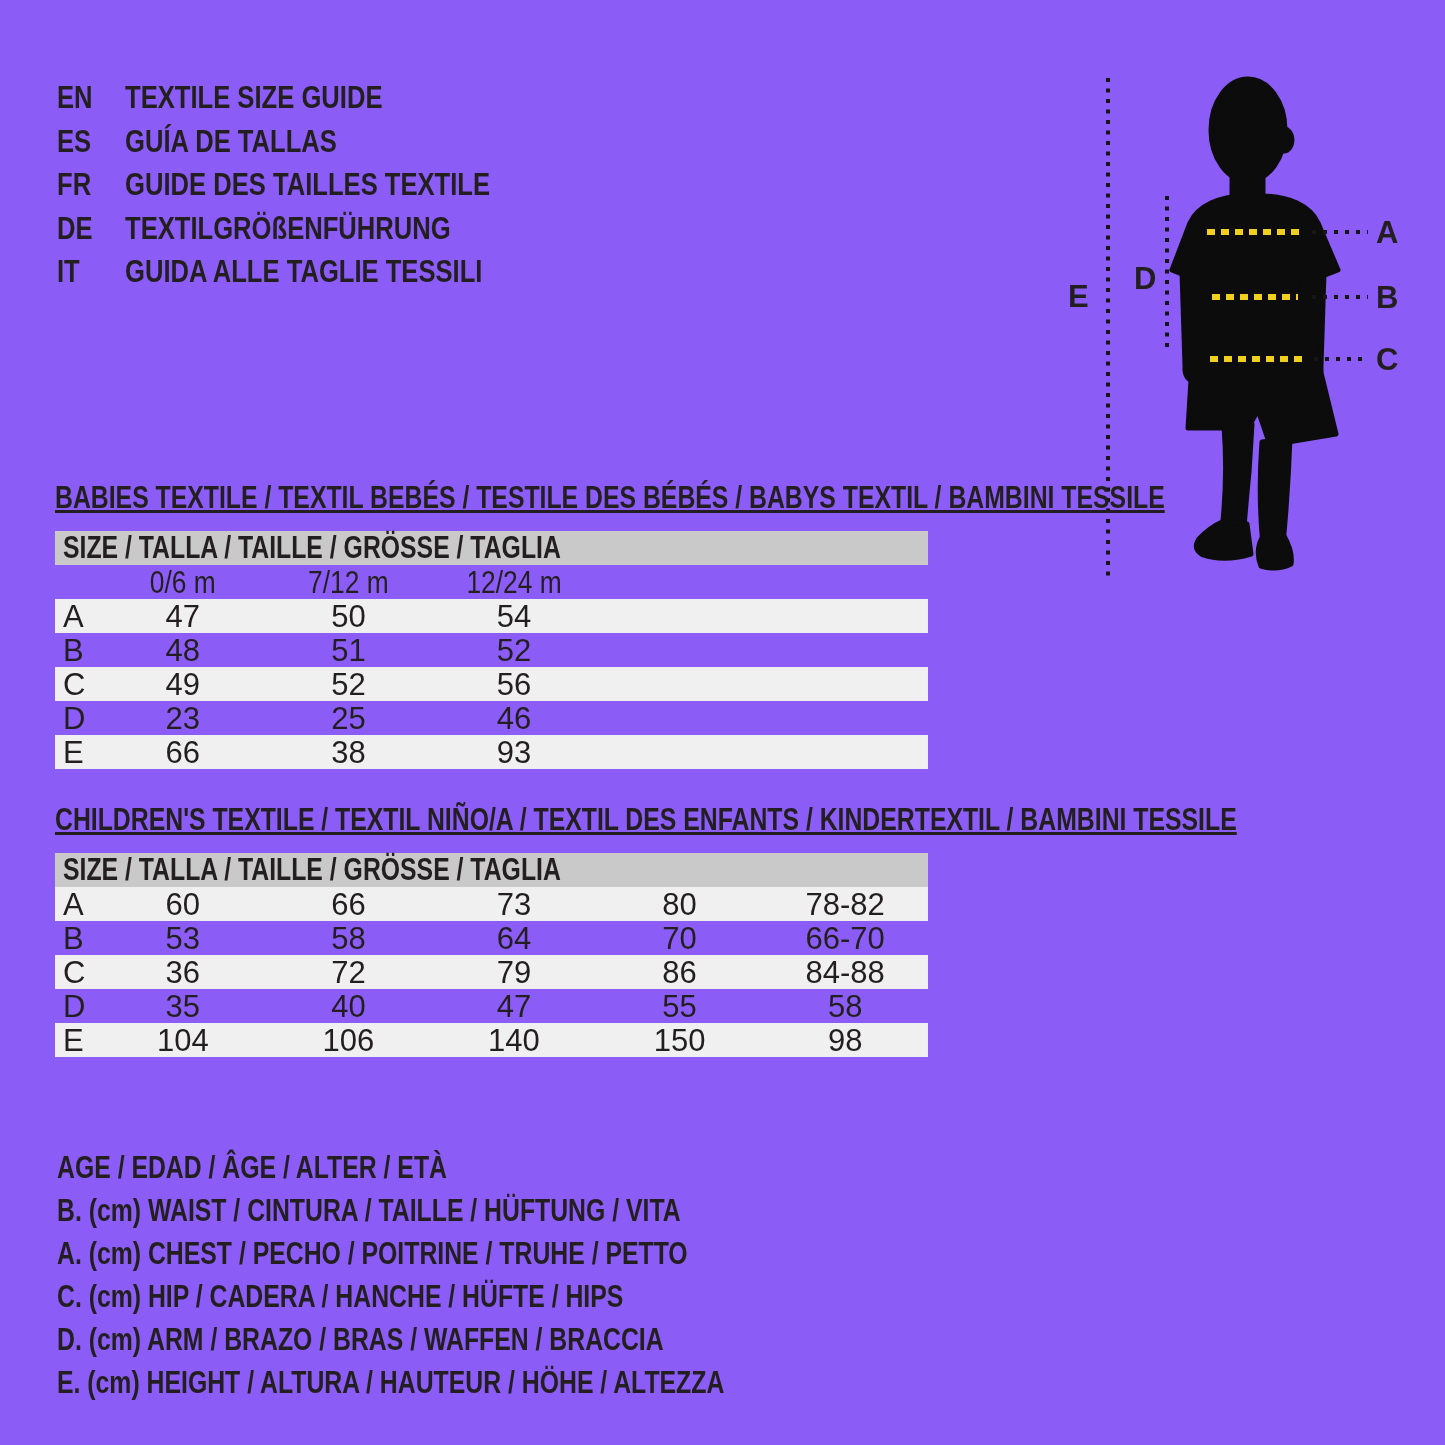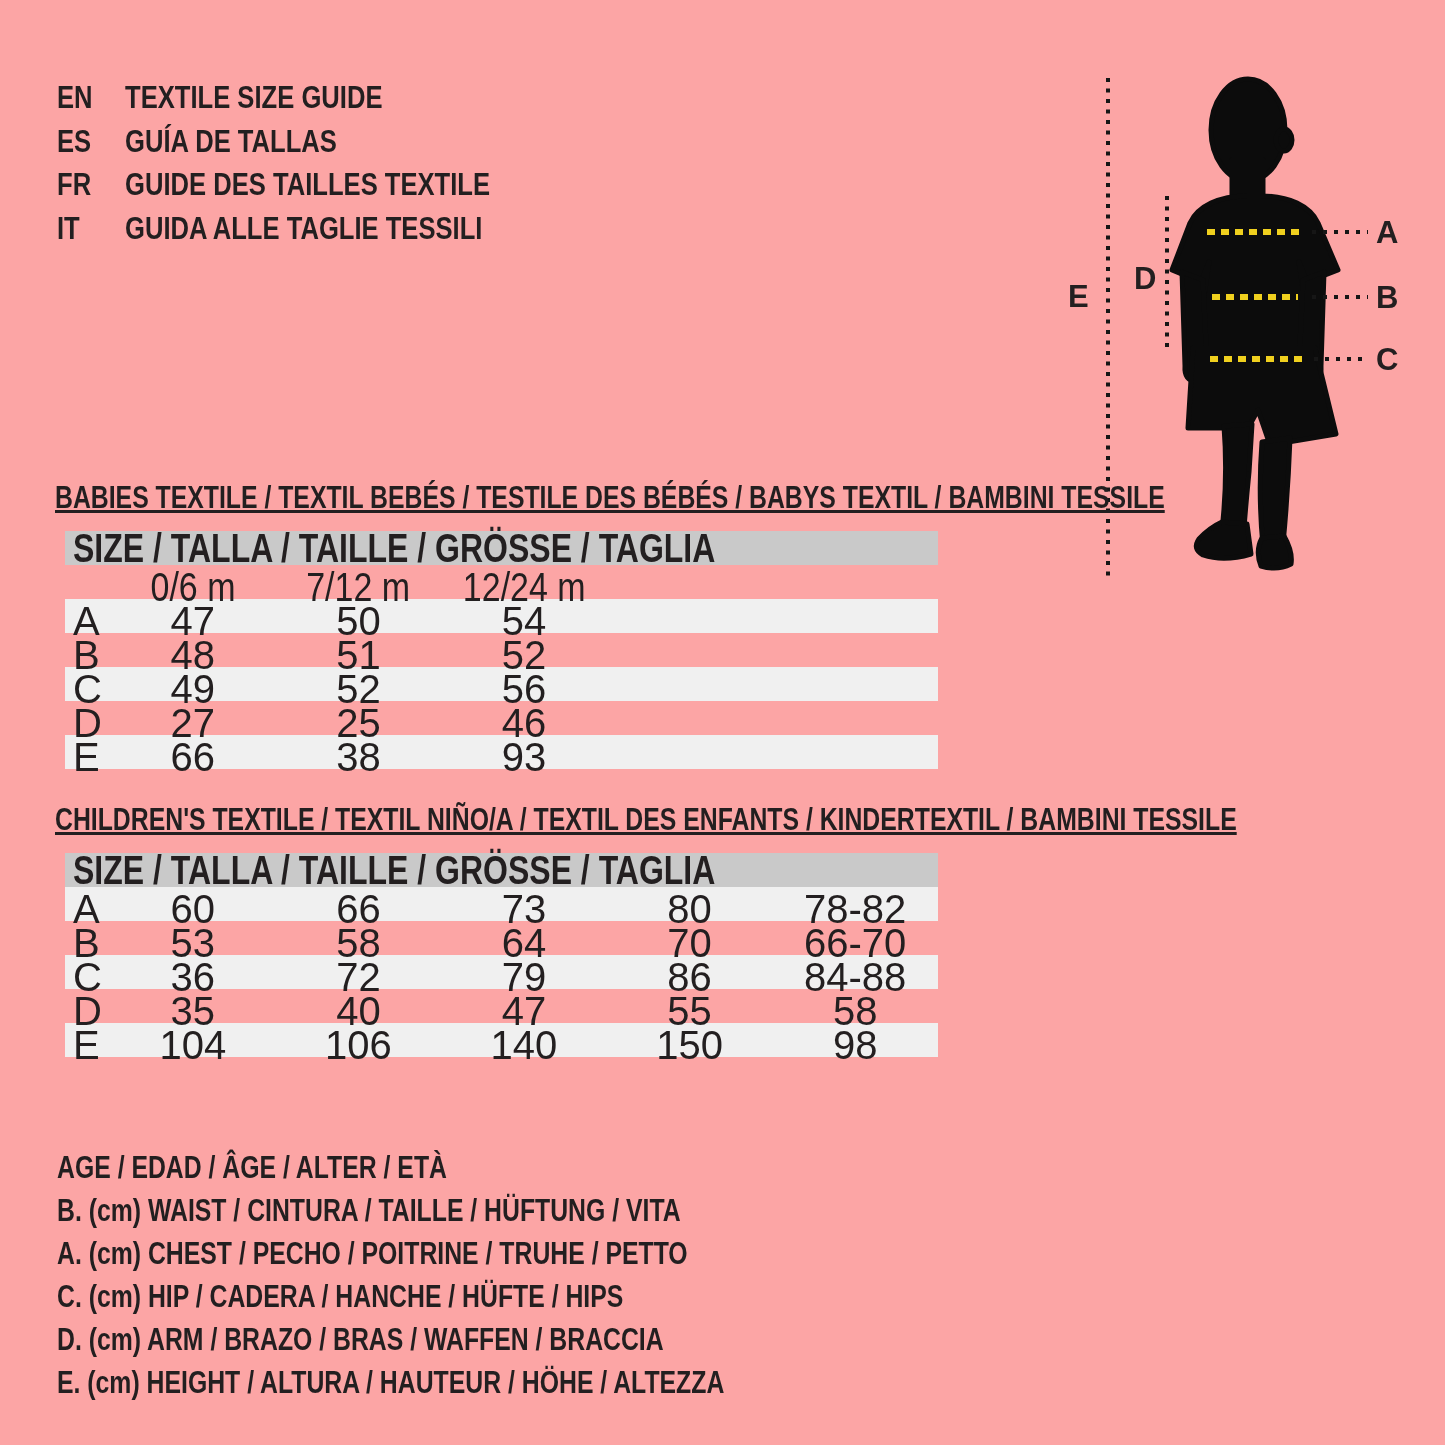--- a/index.html
+++ b/index.html
@@ -1,33 +1,33 @@
 <!DOCTYPE html>
 <html><head>
 <meta charset="utf-8">
 <style>
   html,body { margin:0; padding:0; background:#fff; }
   .page {
-    position:relative; width:1445px; height:1445px; background:#fca5a5;
+    position:relative; width:1445px; height:1445px; background:#8b5cf6;
     font-family:"Liberation Sans", sans-serif; color:#231f20; overflow:hidden;
   }
   
   .cond  { display:inline-block; transform:scaleX(0.80); transform-origin:0 50%; white-space:nowrap; }
   .cond-c{ display:inline-block; transform:scaleX(0.85); transform-origin:50% 50%; white-space:nowrap; }
 
   
   .langs { position:absolute; left:57px; top:76px; }
   .lang-row { display:flex; align-items:center; height:43.5px; font-size:32px; font-weight:700; }
   .lang-code { width:68px; flex:0 0 68px; }
 
   
   .section-title { position:absolute; left:55px; height:34px; font-size:31px; font-weight:700; display:flex; align-items:center;text-decoration:underline; }
 
   
-  .size-table { position:absolute; left:65px; width:873px; font-size:40px; }
+  .size-table { position:absolute; left:55px; width:873px; font-size:31px; }
   .bar { height:34px; background:#c9c9c9; display:flex; align-items:center; padding-left:8px; box-sizing:border-box; font-weight:700; }
   .trow { display:grid; grid-template-columns:45px repeat(5,165.6px); height:34px; align-items:center; }
   .trow .cell { text-align:center; font-weight:400; }
   .trow .letter { text-align:left; padding-left:8px; box-sizing:border-box; }
   .shade { background:#f0f0f0; }
 
   
   .legend { position:absolute; left:57px; top:1146px; font-size:31px; font-weight:700; }
   .legend-line { height:43px; display:flex; align-items:center; }
 
@@ -45,20 +45,24 @@
       <span class="lang-code"><span class="cond">EN</span></span>
       <span class="cond">TEXTILE SIZE GUIDE</span>
     </div>
     <div class="lang-row">
       <span class="lang-code"><span class="cond">ES</span></span>
       <span class="cond">GUÍA DE TALLAS</span>
     </div>
     <div class="lang-row">
       <span class="lang-code"><span class="cond">FR</span></span>
       <span class="cond">GUIDE DES TAILLES TEXTILE</span>
+    </div>
+    <div class="lang-row">
+      <span class="lang-code"><span class="cond">DE</span></span>
+      <span class="cond">TEXTILGRÖßENFÜHRUNG</span>
     </div>
     <div class="lang-row">
       <span class="lang-code"><span class="cond">IT</span></span>
       <span class="cond">GUIDA ALLE TAGLIE TESSILI</span>
     </div>
   </div>
 
   <svg class="figure" viewBox="1050 60 360 530" xmlns="http://www.w3.org/2000/svg">
 
     <line x1="1108" y1="78" x2="1108" y2="578" stroke="#161616" stroke-width="4" stroke-dasharray="4 6.5"></line>
@@ -130,21 +134,21 @@
     <div class="trow shade">
       <div class="cell letter">C</div>
       <div class="cell">49</div>
       <div class="cell">52</div>
       <div class="cell">56</div>
       <div class="cell"></div>
       <div class="cell"></div>
     </div>
     <div class="trow">
       <div class="cell letter">D</div>
-      <div class="cell">27</div>
+      <div class="cell">23</div>
       <div class="cell">25</div>
       <div class="cell">46</div>
       <div class="cell"></div>
       <div class="cell"></div>
     </div>
     <div class="trow shade">
       <div class="cell letter">E</div>
       <div class="cell">66</div>
       <div class="cell">38</div>
       <div class="cell">93</div>

